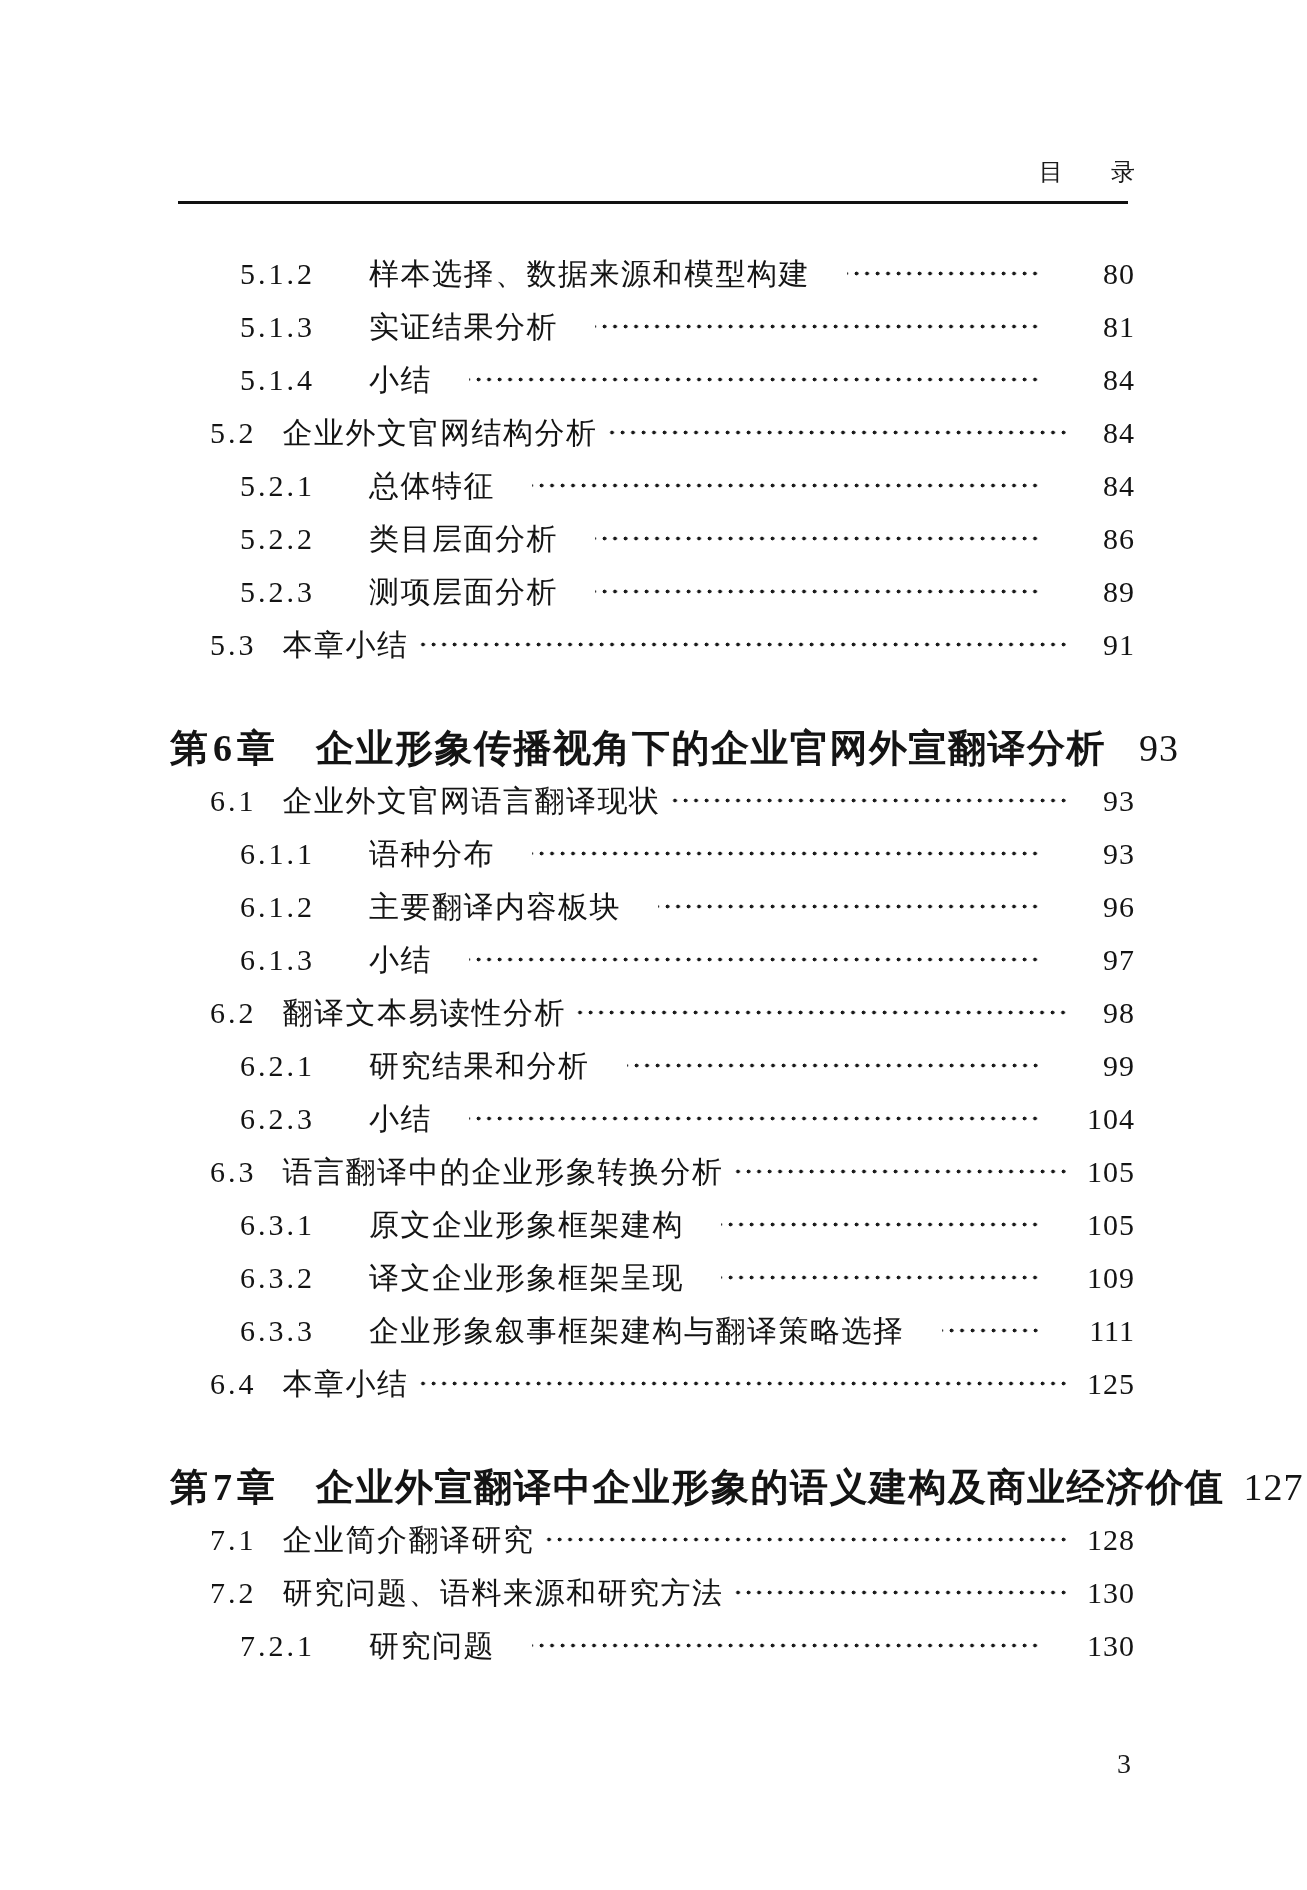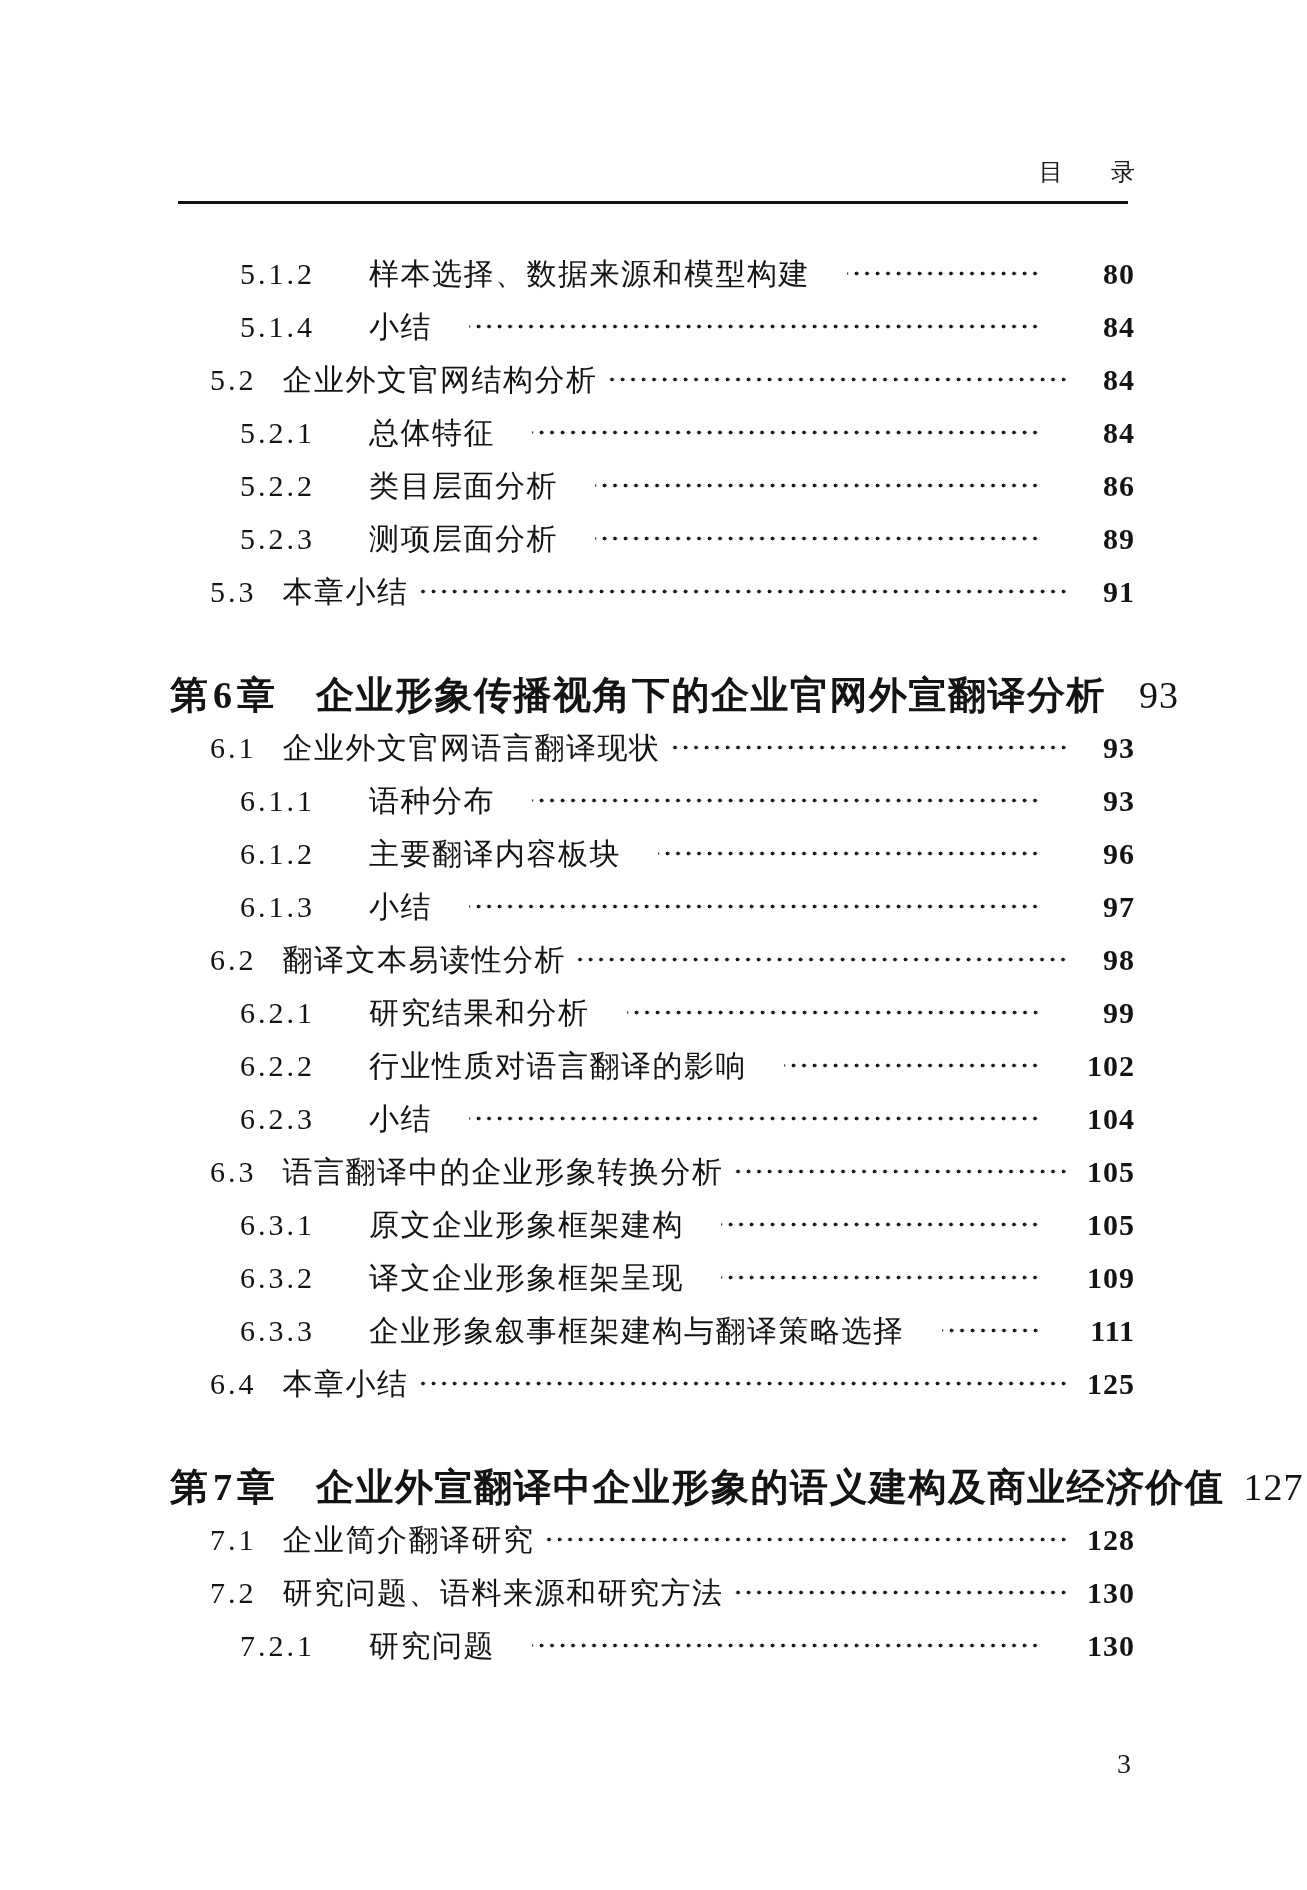--- a/index.html
+++ b/index.html
@@ -78,21 +78,21 @@
     background-repeat: repeat-x;
     background-position: right center;
   }
   .lv1 .toc-dots {
     height: 5px;
   }
   .toc-page {
     flex: none;
     min-width: 54px;
     text-align: right;
-    font-weight: 700;
+    font-weight: 400;
     letter-spacing: 1px;
   }
   .lv1 .toc-page { font-weight: 400; }
   .folio {
     position: absolute;
     top: 1750px;
     right: 176px;
     font-size: 28px;
     line-height: 1;
     color: #1a1a1a;
@@ -106,20 +106,26 @@
   <div class="header-rule"></div>
 
   <div class="toc">
       <div class="toc-row lv3">
     <span class="toc-label">5.1.2</span>
     <span class="toc-title">样本选择、数据来源和模型构建</span>
     <span class="toc-dots"></span>
     <span class="toc-page">80</span>
   </div>
       <div class="toc-row lv3">
+    <span class="toc-label">5.1.3</span>
+    <span class="toc-title">实证结果分析</span>
+    <span class="toc-dots"></span>
+    <span class="toc-page">81</span>
+  </div>
+      <div class="toc-row lv3">
     <span class="toc-label">5.1.4</span>
     <span class="toc-title">小结</span>
     <span class="toc-dots"></span>
     <span class="toc-page">84</span>
   </div>
       <div class="toc-row lv2">
     <span class="toc-label">5.2</span>
     <span class="toc-title">企业外文官网结构分析</span>
     <span class="toc-dots"></span>
     <span class="toc-page">84</span>
@@ -184,26 +190,20 @@
     <span class="toc-dots"></span>
     <span class="toc-page">98</span>
   </div>
       <div class="toc-row lv3">
     <span class="toc-label">6.2.1</span>
     <span class="toc-title">研究结果和分析</span>
     <span class="toc-dots"></span>
     <span class="toc-page">99</span>
   </div>
       <div class="toc-row lv3">
-    <span class="toc-label">6.2.2</span>
-    <span class="toc-title">行业性质对语言翻译的影响</span>
-    <span class="toc-dots"></span>
-    <span class="toc-page">102</span>
-  </div>
-      <div class="toc-row lv3">
     <span class="toc-label">6.2.3</span>
     <span class="toc-title">小结</span>
     <span class="toc-dots"></span>
     <span class="toc-page">104</span>
   </div>
       <div class="toc-row lv2">
     <span class="toc-label">6.3</span>
     <span class="toc-title">语言翻译中的企业形象转换分析</span>
     <span class="toc-dots"></span>
     <span class="toc-page">105</span>

